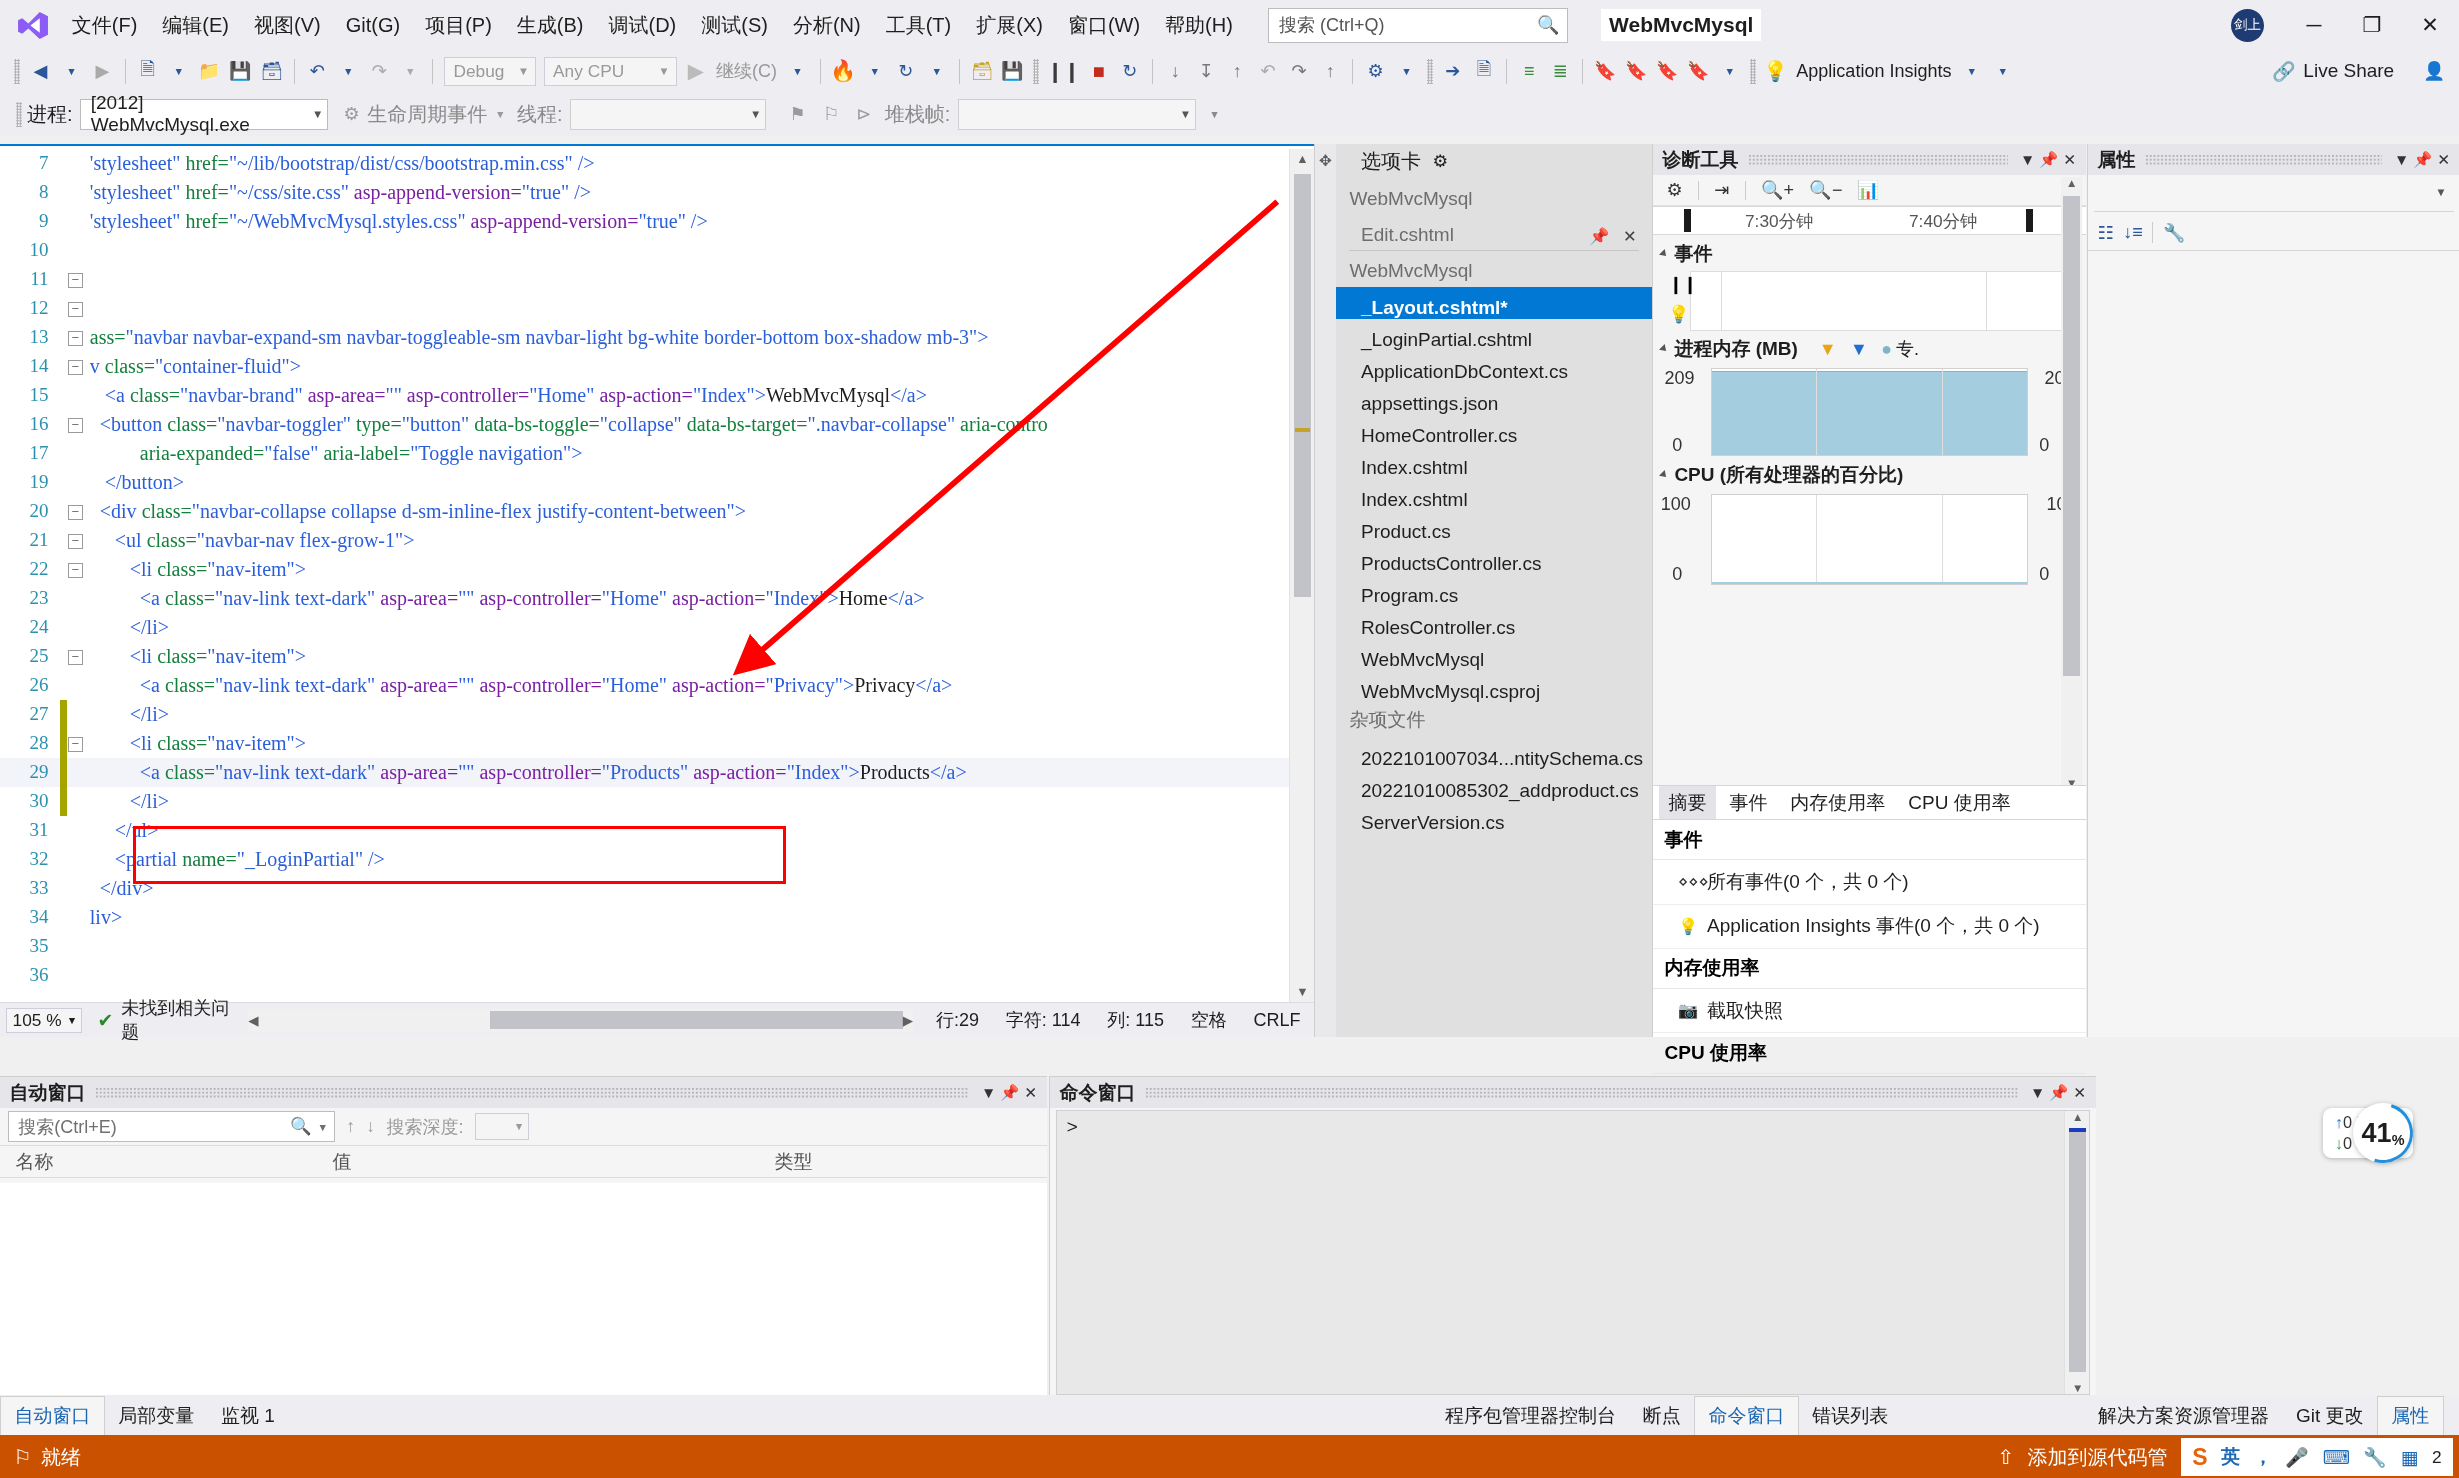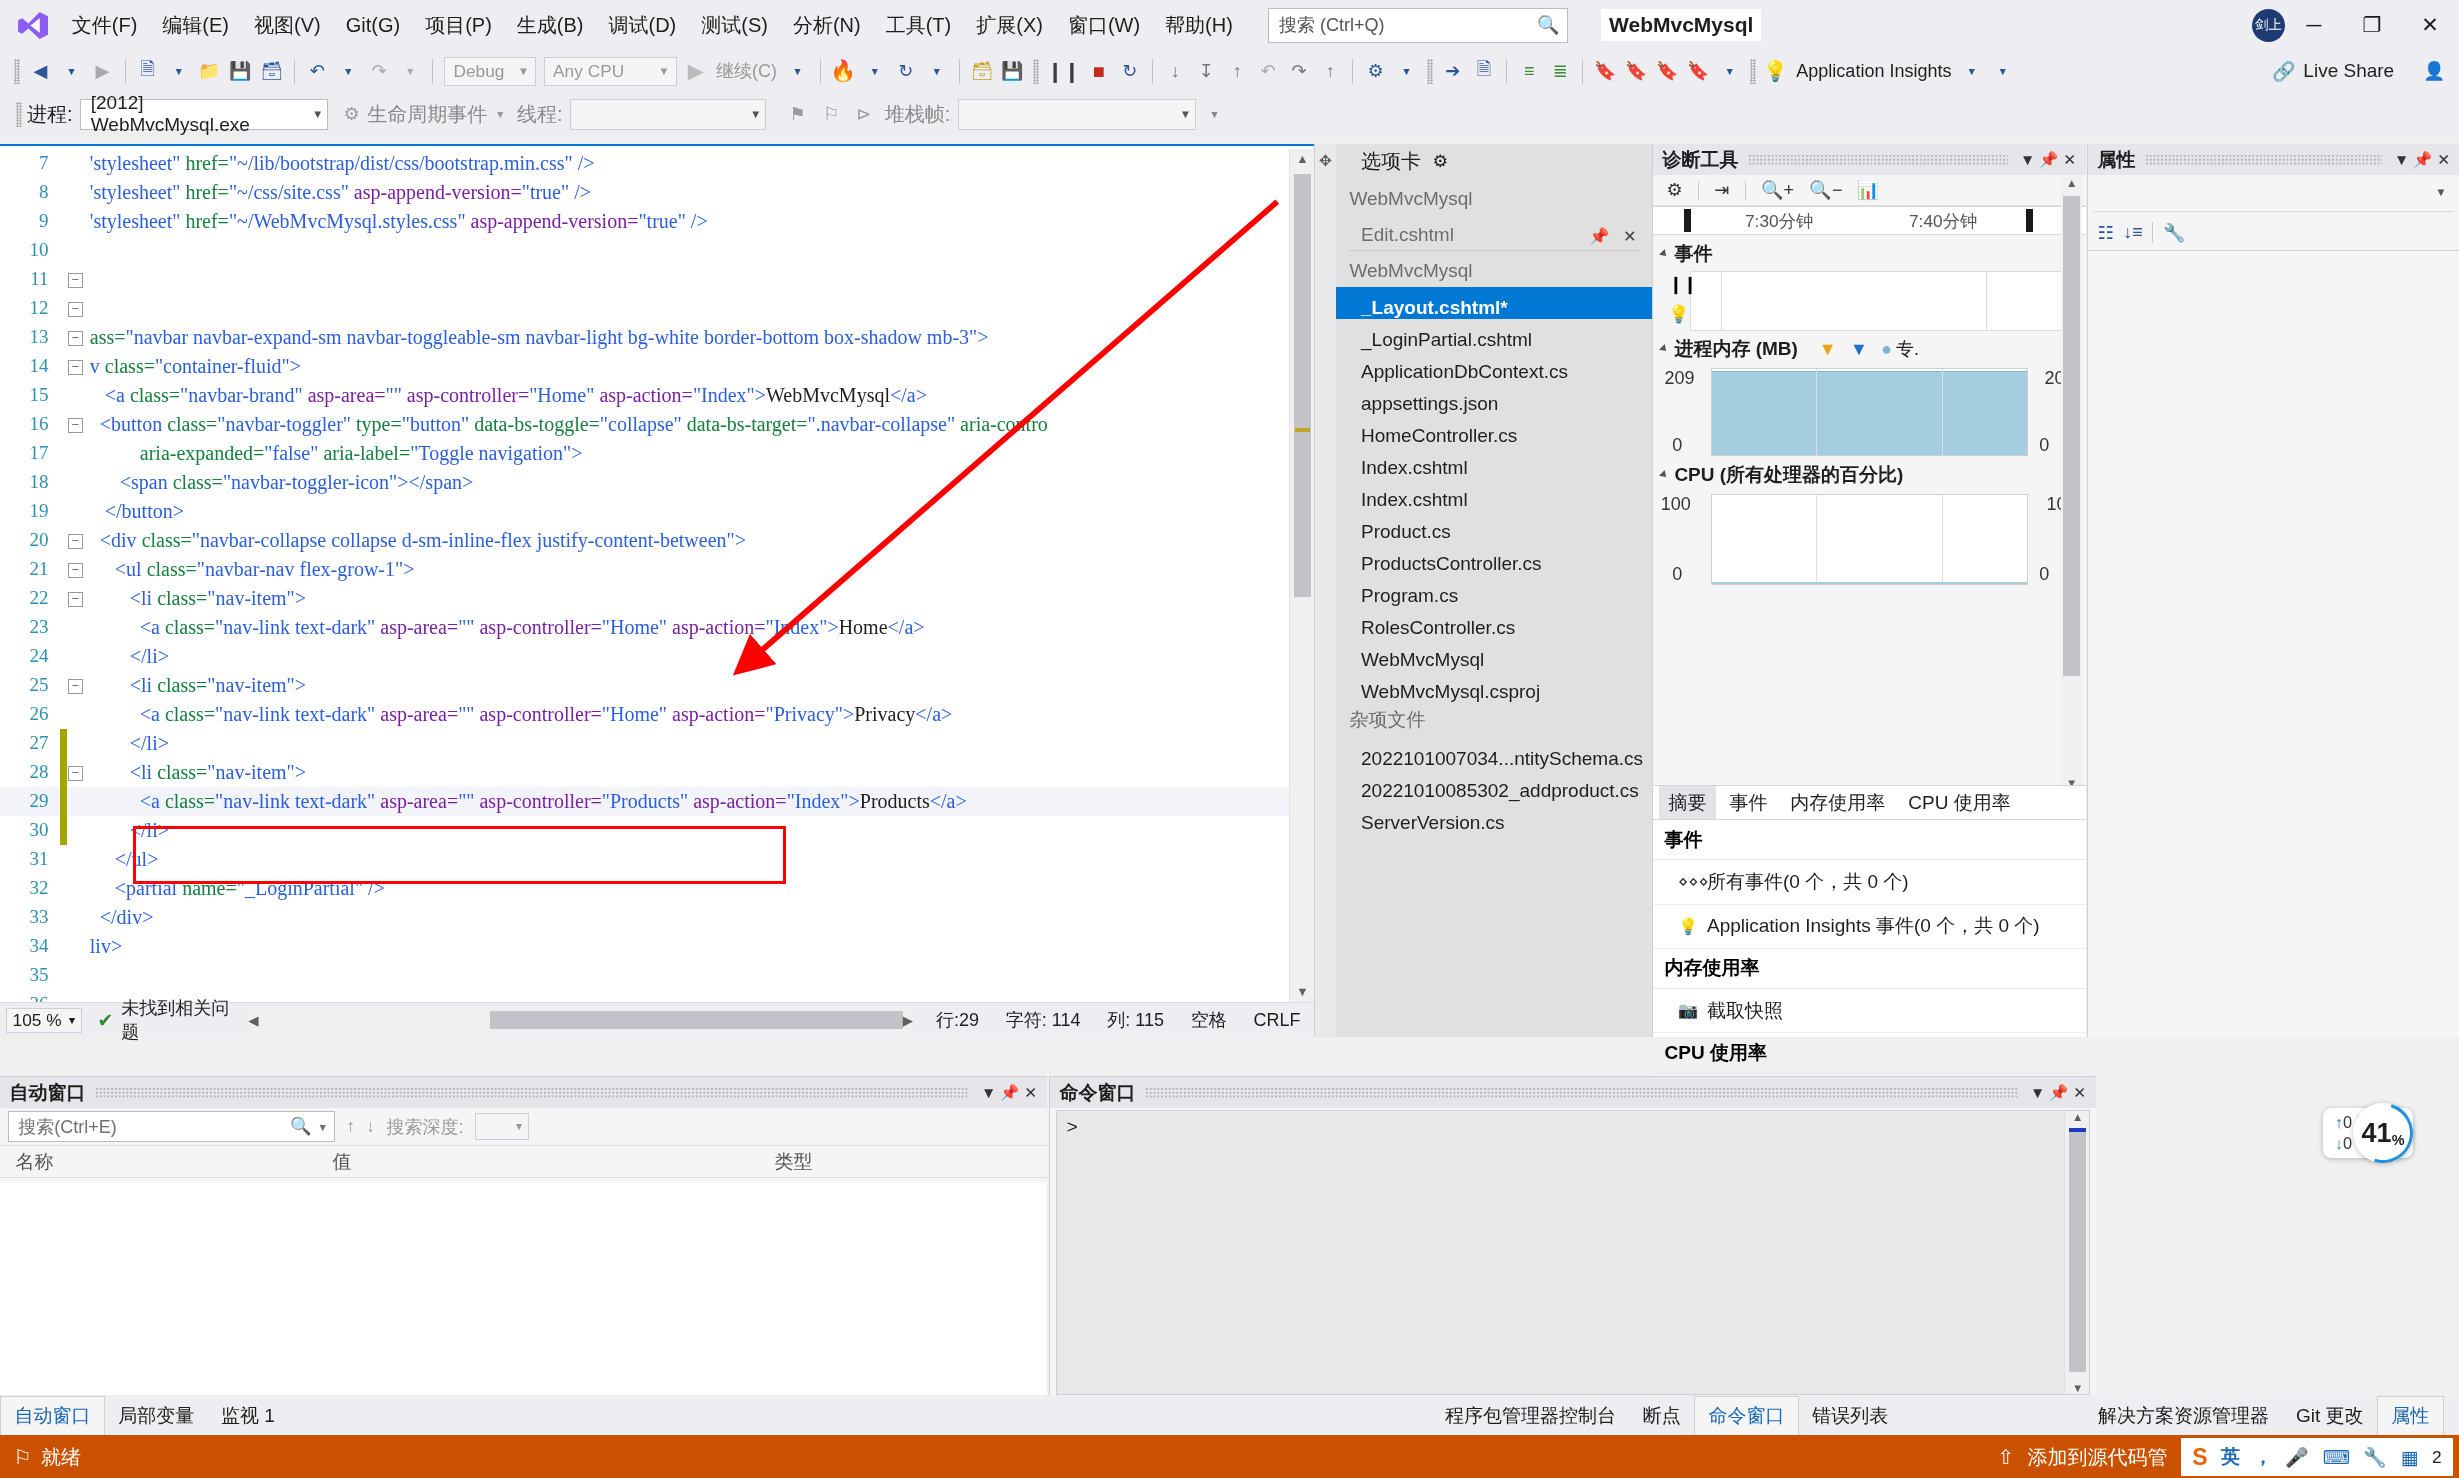--- a/index.html
+++ b/index.html
@@ -29,21 +29,21 @@
   }
   .search-box .ph { flex: 1; }
   .title-proj {
     margin-left: 33px; font-size: 21px; font-weight: bold; color: #1e1e1e;
     background: #fff; padding: 3.8px 7.7px;
   }
   .tb-right { margin-left: auto; display: flex; align-items: center; height: 100%; }
   .avatar {
     width: 33px; height: 33px; border-radius: 50%; background: #1f3b73;
     color: #fff; font-size: 13.4px; display: flex; align-items: center;
-    justify-content: center; 
+    justify-content: center; margin-right: 21px;
   }
   .wbtn {
     width: 58px; height: 50px; display: flex; align-items: center;
     justify-content: center; font-size: 21px; color: #1e1e1e;
   }
 
   
   .toolbar {
     position: absolute; left: 0; top: 50px; width: 2459px; height: 42px;
     background: #eeeef2; display: flex; align-items: center; padding-left: 9.6px;
@@ -477,21 +477,20 @@
       <div class="code-line"><span class="lnum">8</span><span class="chgbar"></span><span class="gutter-glyph"></span><span class="code-text"><span class="k-tag">'stylesheet" </span><span class="k-attr">href=</span><span class="k-val">"~/css/site.css"</span><span class="k-txt"> </span><span class="k-raz">asp-append-version=</span><span class="k-val">"true"</span><span class="k-tag"> /&gt;</span></span></div>
       <div class="code-line"><span class="lnum">9</span><span class="chgbar"></span><span class="gutter-glyph"></span><span class="code-text"><span class="k-tag">'stylesheet" </span><span class="k-attr">href=</span><span class="k-val">"~/WebMvcMysql.styles.css"</span><span class="k-txt"> </span><span class="k-raz">asp-append-version=</span><span class="k-val">"true"</span><span class="k-tag"> /&gt;</span></span></div>
       <div class="code-line"><span class="lnum">10</span><span class="chgbar"></span><span class="gutter-glyph"></span><span class="code-text"></span></div>
       <div class="code-line"><span class="lnum">11</span><span class="chgbar"></span><span class="gutter-glyph"><span class="fold">−</span></span><span class="code-text"></span></div>
       <div class="code-line"><span class="lnum">12</span><span class="chgbar"></span><span class="gutter-glyph"><span class="fold">−</span></span><span class="code-text"></span></div>
       <div class="code-line"><span class="lnum">13</span><span class="chgbar"></span><span class="gutter-glyph"><span class="fold">−</span></span><span class="code-text"><span class="k-attr">ass=</span><span class="k-val">"navbar navbar-expand-sm navbar-toggleable-sm navbar-light bg-white border-bottom box-shadow mb-3"</span><span class="k-tag">&gt;</span></span></div>
       <div class="code-line"><span class="lnum">14</span><span class="chgbar"></span><span class="gutter-glyph"><span class="fold">−</span></span><span class="code-text"><span class="k-tag">v </span><span class="k-attr">class=</span><span class="k-val">"container-fluid"</span><span class="k-tag">&gt;</span></span></div>
       <div class="code-line"><span class="lnum">15</span><span class="chgbar"></span><span class="gutter-glyph"></span><span class="code-text"><span class="k-tag">   &lt;a </span><span class="k-attr">class=</span><span class="k-val">"navbar-brand"</span><span class="k-txt"> </span><span class="k-raz">asp-area=</span><span class="k-val">""</span><span class="k-txt"> </span><span class="k-raz">asp-controller=</span><span class="k-val">"Home"</span><span class="k-txt"> </span><span class="k-raz">asp-action=</span><span class="k-val">"Index"</span><span class="k-tag">&gt;</span><span class="k-txt">WebMvcMysql</span><span class="k-tag">&lt;/a&gt;</span></span></div>
       <div class="code-line"><span class="lnum">16</span><span class="chgbar"></span><span class="gutter-glyph"><span class="fold">−</span></span><span class="code-text"><span class="k-tag">  &lt;button </span><span class="k-attr">class=</span><span class="k-val">"navbar-toggler"</span><span class="k-txt"> </span><span class="k-attr">type=</span><span class="k-val">"button"</span><span class="k-txt"> </span><span class="k-attr">data-bs-toggle=</span><span class="k-val">"collapse"</span><span class="k-txt"> </span><span class="k-attr">data-bs-target=</span><span class="k-val">".navbar-collapse"</span><span class="k-txt"> </span><span class="k-attr">aria-contro</span></span></div>
       <div class="code-line"><span class="lnum">17</span><span class="chgbar"></span><span class="gutter-glyph"></span><span class="code-text"><span class="k-txt">          </span><span class="k-attr">aria-expanded=</span><span class="k-val">"false"</span><span class="k-txt"> </span><span class="k-attr">aria-label=</span><span class="k-val">"Toggle navigation"</span><span class="k-tag">&gt;</span></span></div>
-      <div class="code-line"><span class="lnum">18</span><span class="chgbar"></span><span class="gutter-glyph"></span><span class="code-text"><span class="k-tag">      &lt;span </span><span class="k-attr">class=</span><span class="k-val">"navbar-toggler-icon"</span><span class="k-tag">&gt;&lt;/span&gt;</span></span></div>
       <div class="code-line"><span class="lnum">19</span><span class="chgbar"></span><span class="gutter-glyph"></span><span class="code-text"><span class="k-tag">   &lt;/button&gt;</span></span></div>
       <div class="code-line"><span class="lnum">20</span><span class="chgbar"></span><span class="gutter-glyph"><span class="fold">−</span></span><span class="code-text"><span class="k-tag">  &lt;div </span><span class="k-attr">class=</span><span class="k-val">"navbar-collapse collapse d-sm-inline-flex justify-content-between"</span><span class="k-tag">&gt;</span></span></div>
       <div class="code-line"><span class="lnum">21</span><span class="chgbar"></span><span class="gutter-glyph"><span class="fold">−</span></span><span class="code-text"><span class="k-tag">     &lt;ul </span><span class="k-attr">class=</span><span class="k-val">"navbar-nav flex-grow-1"</span><span class="k-tag">&gt;</span></span></div>
       <div class="code-line"><span class="lnum">22</span><span class="chgbar"></span><span class="gutter-glyph"><span class="fold">−</span></span><span class="code-text"><span class="k-tag">        &lt;li </span><span class="k-attr">class=</span><span class="k-val">"nav-item"</span><span class="k-tag">&gt;</span></span></div>
       <div class="code-line"><span class="lnum">23</span><span class="chgbar"></span><span class="gutter-glyph"></span><span class="code-text"><span class="k-tag">          &lt;a </span><span class="k-attr">class=</span><span class="k-val">"nav-link text-dark"</span><span class="k-txt"> </span><span class="k-raz">asp-area=</span><span class="k-val">""</span><span class="k-txt"> </span><span class="k-raz">asp-controller=</span><span class="k-val">"Home"</span><span class="k-txt"> </span><span class="k-raz">asp-action=</span><span class="k-val">"Index"</span><span class="k-tag">&gt;</span><span class="k-txt">Home</span><span class="k-tag">&lt;/a&gt;</span></span></div>
       <div class="code-line"><span class="lnum">24</span><span class="chgbar"></span><span class="gutter-glyph"></span><span class="code-text"><span class="k-tag">        &lt;/li&gt;</span></span></div>
       <div class="code-line"><span class="lnum">25</span><span class="chgbar"></span><span class="gutter-glyph"><span class="fold">−</span></span><span class="code-text"><span class="k-tag">        &lt;li </span><span class="k-attr">class=</span><span class="k-val">"nav-item"</span><span class="k-tag">&gt;</span></span></div>
       <div class="code-line"><span class="lnum">26</span><span class="chgbar"></span><span class="gutter-glyph"></span><span class="code-text"><span class="k-tag">          &lt;a </span><span class="k-attr">class=</span><span class="k-val">"nav-link text-dark"</span><span class="k-txt"> </span><span class="k-raz">asp-area=</span><span class="k-val">""</span><span class="k-txt"> </span><span class="k-raz">asp-controller=</span><span class="k-val">"Home"</span><span class="k-txt"> </span><span class="k-raz">asp-action=</span><span class="k-val">"Privacy"</span><span class="k-tag">&gt;</span><span class="k-txt">Privacy</span><span class="k-tag">&lt;/a&gt;</span></span></div>
       <div class="code-line"><span class="lnum">27</span><span class="chgbar saved"></span><span class="gutter-glyph"></span><span class="code-text"><span class="k-tag">        &lt;/li&gt;</span></span></div>
       <div class="code-line"><span class="lnum">28</span><span class="chgbar saved"></span><span class="gutter-glyph"><span class="fold">−</span></span><span class="code-text"><span class="k-tag">        &lt;li </span><span class="k-attr">class=</span><span class="k-val">"nav-item"</span><span class="k-tag">&gt;</span></span></div>

